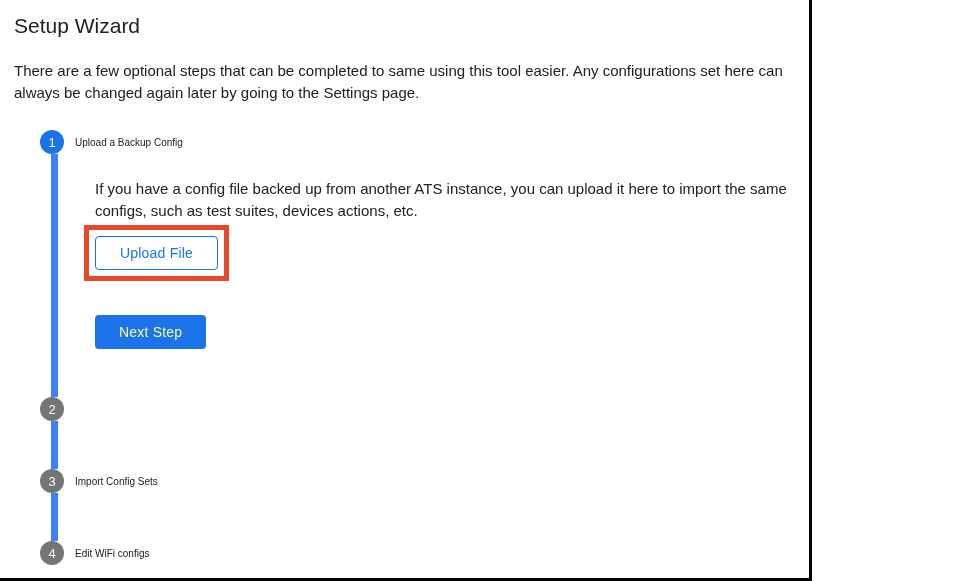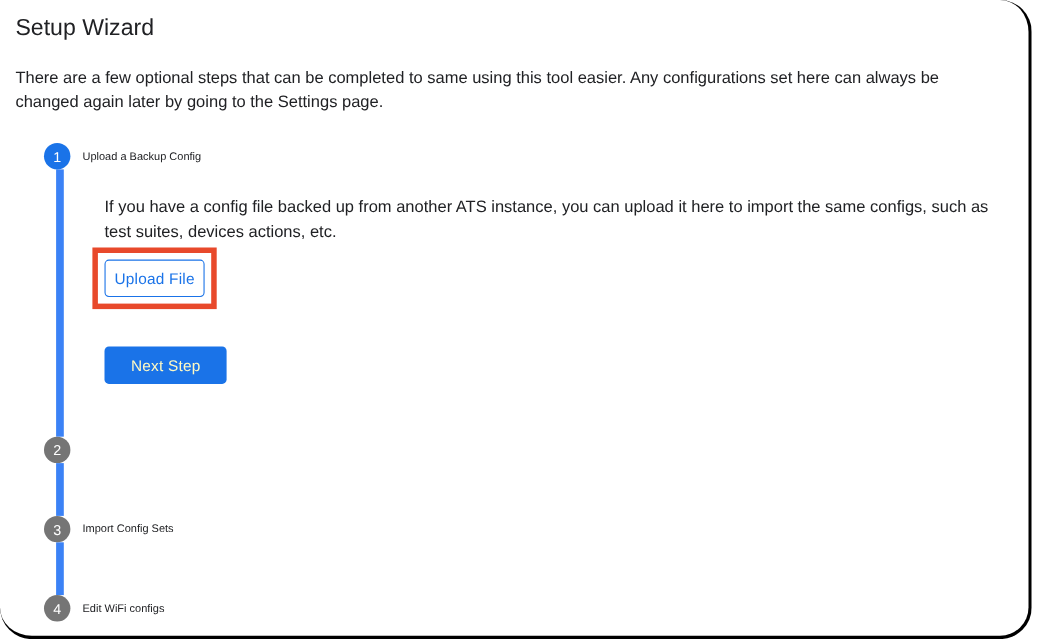--- a/index.html
+++ b/index.html
@@ -4,28 +4,27 @@
 <style>
   * { box-sizing: border-box; }
   html, body { margin: 0; padding: 0; background: #ffffff; }
   body {
     font-family: "Liberation Sans", sans-serif;
     color: #202124;
     width: 966px;
     height: 581px;
   }
   .page {
-    width: 938px;
+    width: 812px;
     height: 581px;
     background: #ffffff;
     border-right: 3px solid #000000;
     border-bottom: 3px solid #000000;
     padding: 10px 18px 0 14px;
     overflow: hidden;
-    border-radius: 29px;
   }
   .page-title {
     font-size: 21px;
     line-height: 28px;
     font-weight: 400;
     color: #202124;
     margin: 2px 0 20px 0;
   }
   .intro {
     font-size: 15px;
@@ -88,21 +87,21 @@
     font-weight: 500;
     line-height: 14px;
     border-radius: 4px;
     cursor: pointer;
     letter-spacing: 0.2px;
   }
   .btn-outlined {
     background: #ffffff;
     color: #1a73e8;
     border: 1px solid #1a73e8;
-    padding: 9px 8px;
+    padding: 9px 24px;
   }
   .btn-filled {
     background: #1a73e8;
     color: #fef9c3;
     border: none;
     padding: 10px 24px;
     display: block;
     margin-top: 34px;
   }
 </style>

